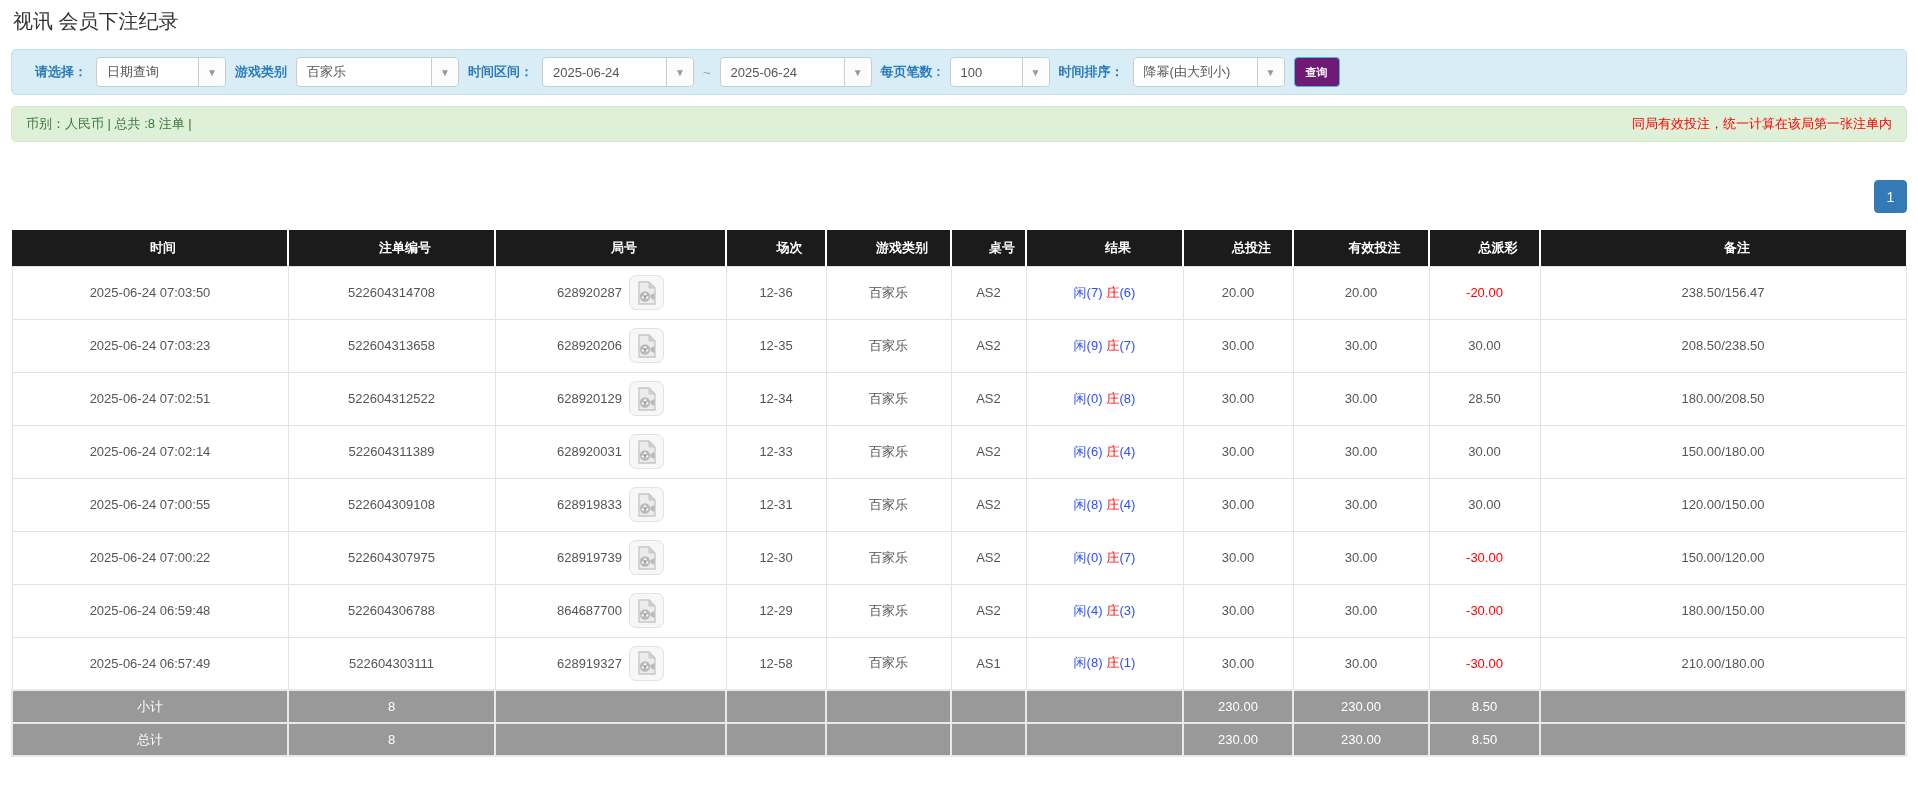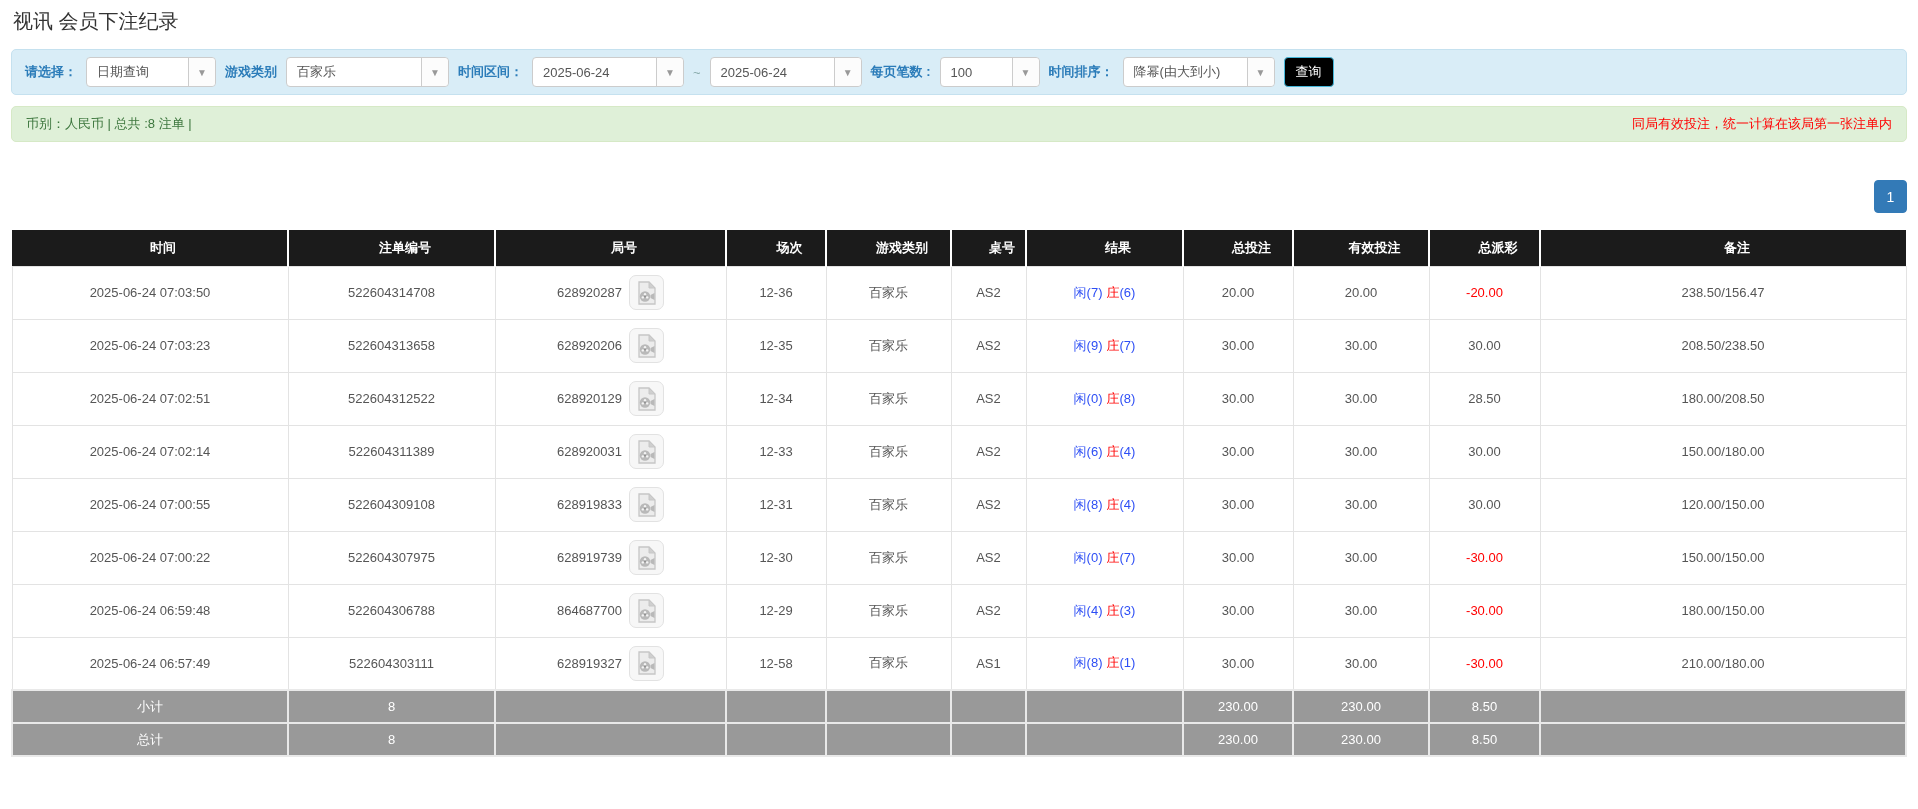--- a/index.html
+++ b/index.html
@@ -17,21 +17,21 @@
     font-weight: 400;
     color: #333;
     margin: 4px 0 14px 2px;
   }
 
   
   .filter-panel {
     background: #d9edf7;
     border: 1px solid #c5e1ef;
     border-radius: 5px;
-    padding: 7px 13px;
+    padding: 7px 23px;
     display: flex;
     align-items: center;
     gap: 9px;
     height: 46px;
   }
   .f-label {
     color: #2b7cb9;
     font-weight: bold;
     font-size: 13px;
     white-space: nowrap;
@@ -60,28 +60,29 @@
     background: #fcfcfc;
     border-radius: 0 4px 4px 0;
   }
   .w-select1 { width: 130px; }
   .w-select2 { width: 163px; }
   .w-date    { width: 152px; }
   .w-size    { width: 100px; }
   .w-sort    { width: 152px; }
   .tilde { color: #8aa; font-size: 13px; }
   .btn-search {
-    background: #000000;
+    background: #701a75;
     border: 1px solid #46b8da;
     color: #fff;
     border-radius: 4px;
     height: 30px;
     padding: 0 11px;
-    font-size: 13px;
+    font-size: 11px;
     cursor: pointer;
+    font-weight: bold;
   }
 
   
   .summary-bar {
     margin-top: 11px;
     background: #dff0d8;
     border: 1px solid #d6e9c6;
     border-radius: 5px;
     padding: 0 14px;
     height: 36px;
@@ -425,21 +426,21 @@
     </td>
     <td>12-30</td>
     <td>百家乐</td>
     <td>AS2</td>
     <td>
       <span class="res-blue">闲</span><span class="res-blue">(0)</span><span class="res-red">庄</span><span class="res-blue">(7)</span>
     </td>
     <td class="amount-blue">30.00</td>
     <td>30.00</td>
     <td class="cell-payout neg">-30.00</td>
-    <td>150.00/150.00</td>
+    <td>150.00/120.00</td>
   </tr>
 
   <tr>
     <td>2025-06-24 06:59:48</td>
     <td>522604306788</td>
     <td>
       <span class="round-wrap">
         <span>864687700</span>
         <button class="video-btn">
           <svg width="22" height="24" viewBox="0 0 22 24">

